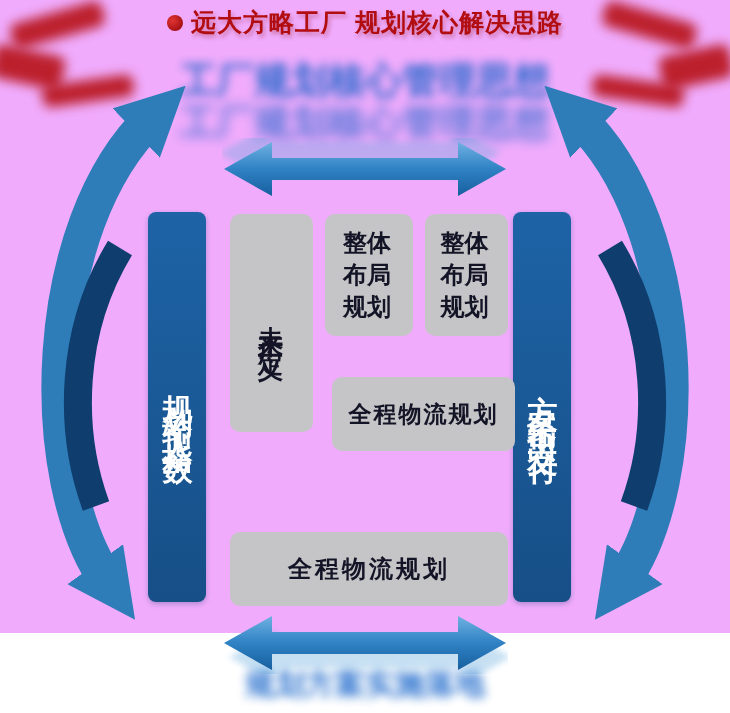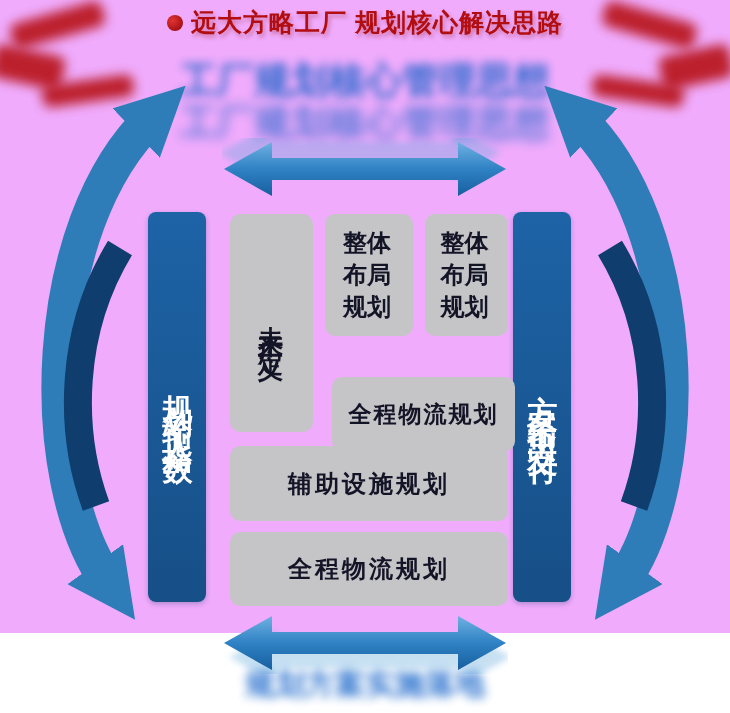--- a/index.html
+++ b/index.html
@@ -125,20 +125,17 @@
   </div>
   <div class="gbox box-overall">
     <span>整体布局规划</span>
   </div>
   <div class="gbox box-detailed">
     <span>整体布局规划</span>
   </div>
   <div class="gbox box-logistics">
     <span>全程物流规划</span>
   </div>
-  <div class="gbox box-aux">
-    <span>辅助设施规划</span>
-  </div>
   <div class="gbox box-arch">
     <span>全程物流规划</span>
   </div>
 
 </div>
 
 </body></html>

